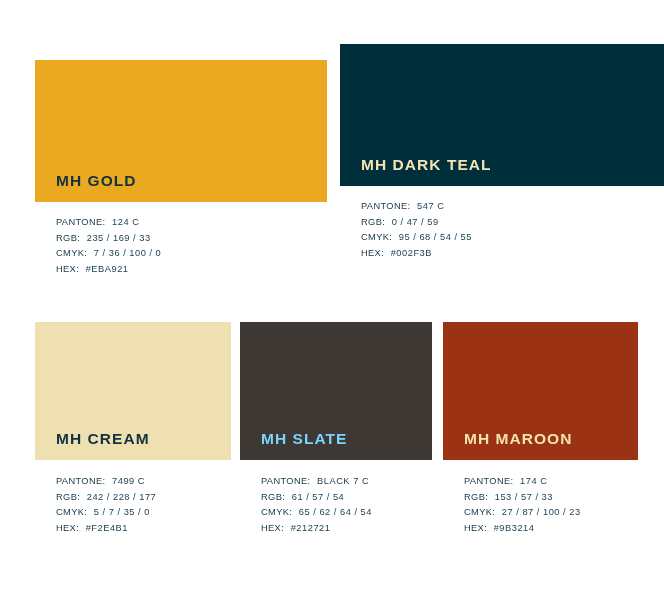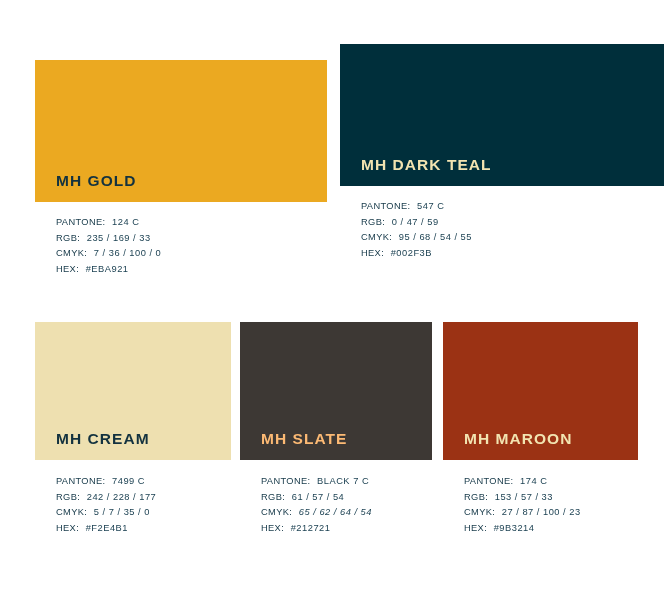--- a/index.html
+++ b/index.html
@@ -187,34 +187,34 @@
       </div>
       <div class="spec-row">
         <span class="spec-label" style="color: rgb(21, 56, 72);">HEX:</span>
         <span class="spec-value" style="color: rgb(29, 66, 83);">#F2E4B1</span>
       </div>
     </div>
   </div>
 
   <div class="swatch-card card-slate">
     <div class="swatch-chip" style="background: rgb(61, 56, 52);">
-      <span class="swatch-name" style="color: #fdba74;">MH SLATE</span>
+      <span class="swatch-name" style="color: #7dd3fc;">MH SLATE</span>
     </div>
     <div class="spec-list">
       <div class="spec-row">
         <span class="spec-label" style="color: rgb(21, 56, 72);">PANTONE:</span>
         <span class="spec-value" style="color: rgb(29, 66, 83);">BLACK 7 C</span>
       </div>
       <div class="spec-row">
         <span class="spec-label" style="color: rgb(21, 56, 72);">RGB:</span>
         <span class="spec-value" style="color: rgb(29, 66, 83);">61 / 57 / 54</span>
       </div>
       <div class="spec-row">
         <span class="spec-label" style="color: rgb(21, 56, 72);">CMYK:</span>
-        <span class="spec-value" style="color: rgb(29, 66, 83); font-style: italic;">65 / 62 / 64 / 54</span>
+        <span class="spec-value" style="color: rgb(29, 66, 83);">65 / 62 / 64 / 54</span>
       </div>
       <div class="spec-row">
         <span class="spec-label" style="color: rgb(21, 56, 72);">HEX:</span>
         <span class="spec-value" style="color: rgb(29, 66, 83);">#212721</span>
       </div>
     </div>
   </div>
 
   <div class="swatch-card card-maroon">
     <div class="swatch-chip" style="background: rgb(155, 50, 20);">

